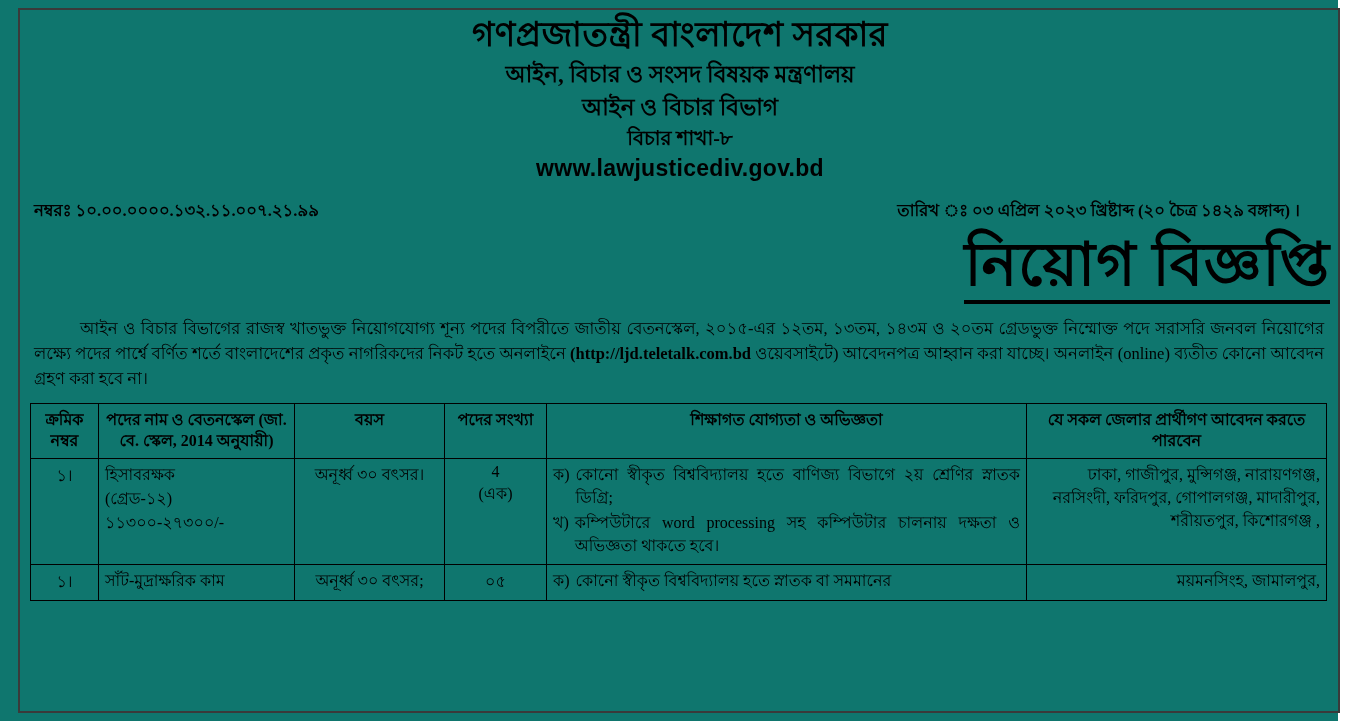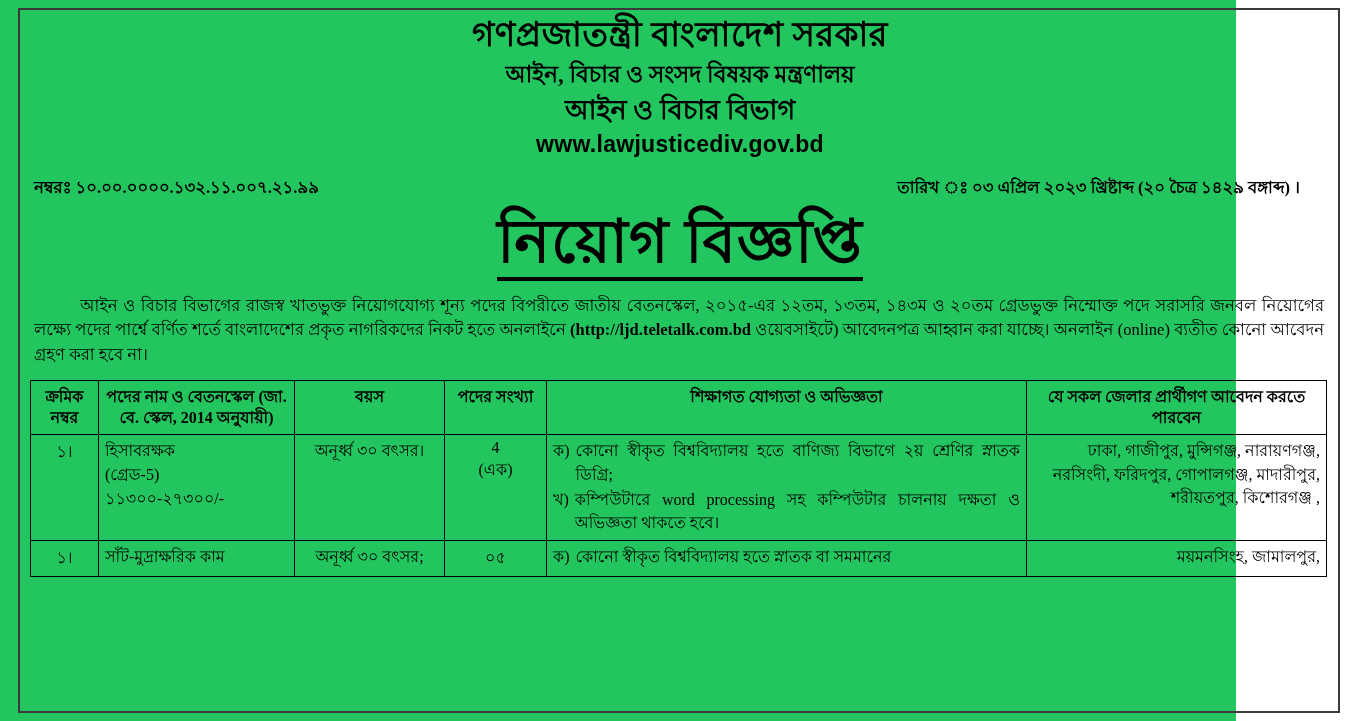--- a/index.html
+++ b/index.html
@@ -9,23 +9,23 @@
   }
   body {
     width: 1362px;
     height: 721px;
     overflow: hidden;
     font-family: "Liberation Serif", "DejaVu Serif", serif;
     color: #000000;
   }
   .page {
     position: relative;
-    width: 1236px;
+    width: 1338px;
     height: 721px;
-    background: #22c55e;
+    background: #0f766e;
     box-sizing: border-box;
   }
   
   .scan-border {
     position: absolute;
     left: 18px;
     top: 8px;
     width: 1322px;
     height: 705px;
     border: 2px solid #3a3a3a;
@@ -48,21 +48,21 @@
     font-size: 34px;
     font-weight: bold;
     letter-spacing: 0.5px;
   }
   .hdr .l2 {
     font-size: 23px;
     font-weight: bold;
     margin-top: 6px;
   }
   .hdr .l3 {
-    font-size: 27px;
+    font-size: 23px;
     font-weight: bold;
     margin-top: 4px;
   }
   .hdr .l4 {
     font-size: 20px;
     font-weight: bold;
     margin-top: 4px;
   }
   .hdr .url {
     font-size: 23px;
@@ -82,21 +82,21 @@
     font-size: 16.5px;
     font-weight: bold;
   }
   .memoline .right {
     padding-right: 6px;
     margin-left: 23px;
   }
 
   
   .bigtitle {
-    text-align: center;
+    text-align: right;
     font-size: 60px;
     font-weight: bold;
     letter-spacing: 1px;
     margin-top: 10px;
     line-height: 1.0;
   }
   .bigtitle span {
     border-bottom: 4px solid #000;
     padding-bottom: 2px;
   }
@@ -166,20 +166,21 @@
 <body>
 
 <div class="page">
   <div class="scan-border"></div>
   <div class="inner">
 
     <div class="hdr">
       <div class="l1">গণপ্রজাতন্ত্রী বাংলাদেশ সরকার</div>
       <div class="l2">আইন, বিচার ও সংসদ বিষয়ক মন্ত্রণালয়</div>
       <div class="l3">আইন ও বিচার বিভাগ</div>
+      <div class="l4">বিচার শাখা-৮</div>
       <div class="url">www.lawjusticediv.gov.bd</div>
     </div>
 
     <div class="memoline">
       <div class="left">নম্বরঃ ১০.০০.০০০০.১৩২.১১.০০৭.২১.৯৯</div>
       <div class="right">তারিখ ঃ ০৩ এপ্রিল ২০২৩ খ্রিষ্টাব্দ (২০ চৈত্র ১৪২৯ বঙ্গাব্দ) ।</div>
     </div>
 
     <div class="bigtitle">
       <span>নিয়োগ বিজ্ঞপ্তি</span>
@@ -206,21 +207,21 @@
           <th>পদের সংখ্যা</th>
           <th>শিক্ষাগত যোগ্যতা ও অভিজ্ঞতা</th>
           <th>যে সকল জেলার প্রার্থীগণ আবেদন করতে পারবেন</th>
         </tr>
       </thead>
       <tbody>
         <tr>
           <td class="ctr">১।</td>
           <td class="post-cell">
             <div>হিসাবরক্ষক</div>
-            <div>(গ্রেড-5)</div>
+            <div>(গ্রেড-১২)</div>
             <div>১১৩০০-২৭৩০০/-</div>
           </td>
           <td class="age-cell">
             <div>অনূর্ধ্ব ৩০ বৎসর।</div>
           </td>
           <td class="ctr">
             <div>4</div>
             <div>(এক)</div>
           </td>
           <td class="qual">

